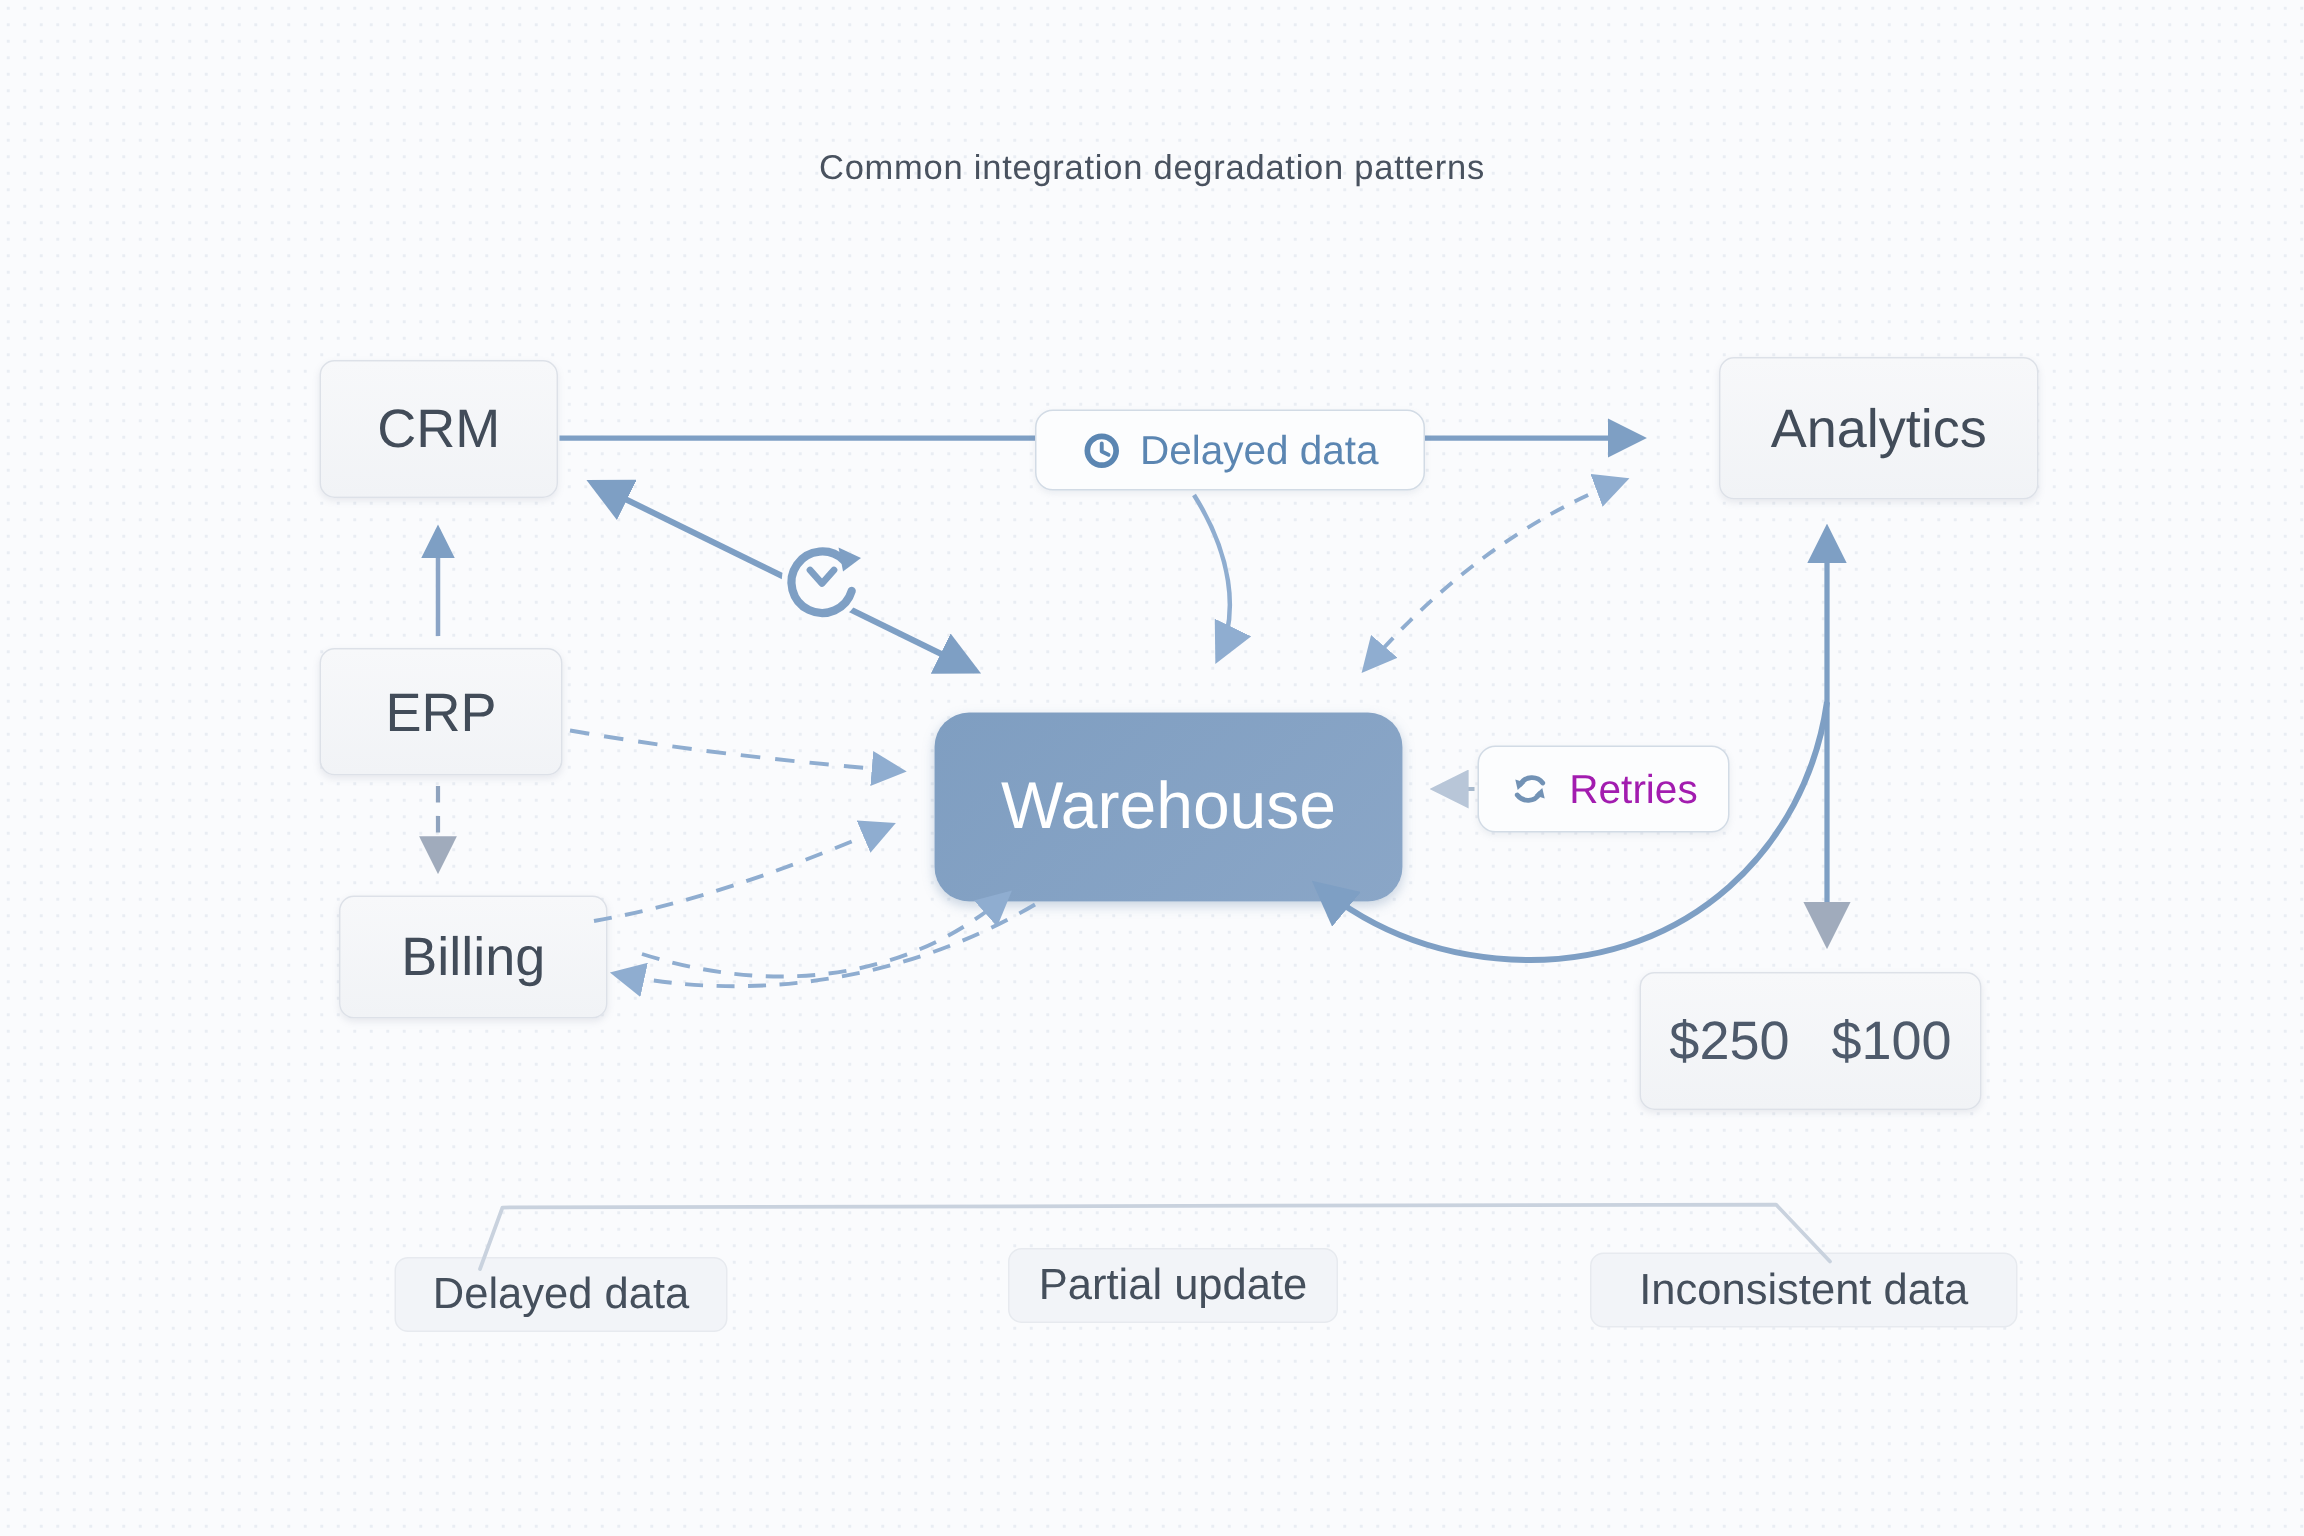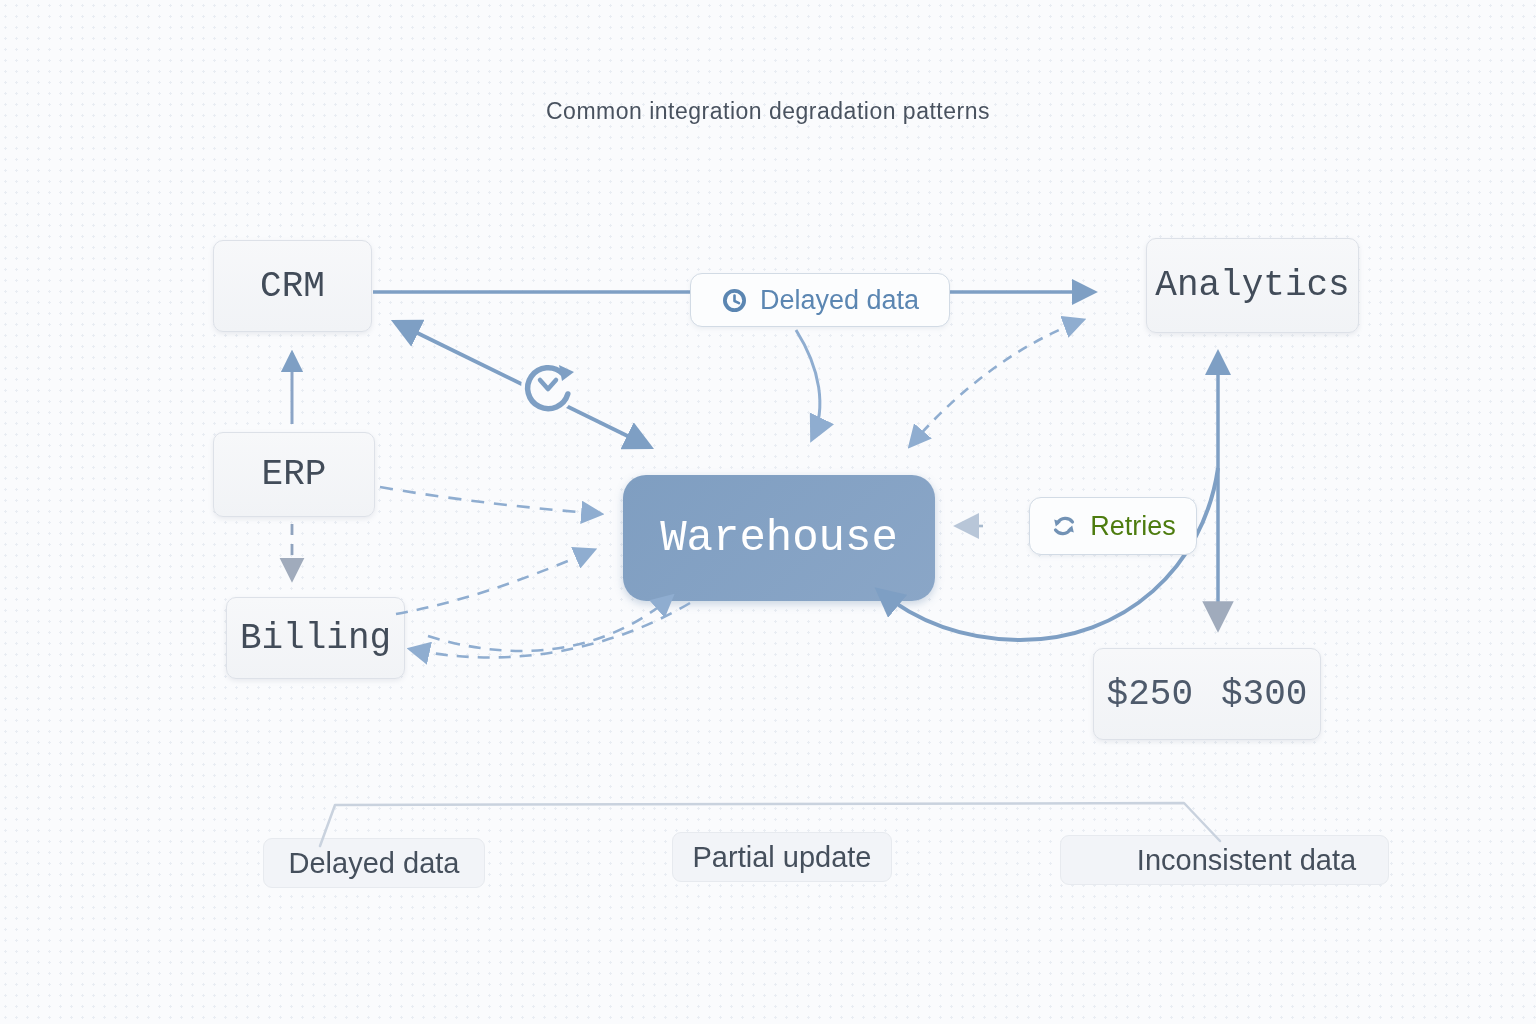--- a/index.html
+++ b/index.html
@@ -12,49 +12,49 @@
   }
   .title{
     position:absolute;left:0;right:0;top:98px;text-align:center;
     font-size:23px;font-weight:500;color:#49525f;letter-spacing:.5px;z-index:1;
   }
   .node{
     position:absolute;display:flex;align-items:center;justify-content:center;
     background:linear-gradient(180deg,#f7f8fa,#f1f3f6);
     border:1.5px solid #dde1e8;border-radius:10px;
     box-shadow:0 2px 5px rgba(120,130,150,.14);
-    color:#424c59;font-size:36px;z-index:1;font-family:Liberation Mono, monospace;
+    color:#424c59;font-size:36px;z-index:1;
   }
   .node.crm{left:213px;top:240px;width:157px;height:90px;}
   .node.erp{left:213px;top:432px;width:160px;height:83px;}
   .node.billing{left:226px;top:597px;width:177px;height:80px;}
   .node.analytics{left:1110px;top:238px;width:211px;height:93px;margin-left:36px;}
   .node.amounts{left:1093px;top:648px;width:226px;height:90px;gap:28px;font-size:36px;color:#4e5a6b;}
   .node.warehouse{
     left:623px;top:475px;width:312px;height:126px;
     background:linear-gradient(135deg,#7f9ec1,#8aa6c7);
     border:none;border-radius:23px;color:#ffffff;font-size:44px;
     box-shadow:0 3px 8px rgba(110,140,175,.35);
   }
   .badge{
     position:absolute;display:flex;align-items:center;justify-content:center;gap:12px;
     background:#fcfdfe;border:1.5px solid #d2dbe5;border-radius:12px;
     box-shadow:0 2px 4px rgba(130,145,165,.12);
     color:#5b86b2;font-size:27px;z-index:3;
   }
   .badge.delayed{left:690px;top:273px;width:258px;height:52px;}
-  .badge.retries{left:985px;top:497px;width:166px;height:56px;color:#4d7c0f;margin-left:44px;}
+  .badge.retries{left:985px;top:497px;width:166px;height:56px;color:#a21caf;}
   .legend-pill{
     position:absolute;display:flex;align-items:center;justify-content:center;
     background:#f2f4f8;border-radius:9px;border:1px solid #e7eaef;
     color:#454f5c;font-size:29px;z-index:1;
   }
   .legend-pill.l1{left:263px;top:838px;width:220px;height:48px;}
   .legend-pill.l2{left:672px;top:832px;width:218px;height:48px;justify-content:center;}
-  .legend-pill.l3{left:1060px;top:835px;width:283px;height:48px;padding-left:44px;}
+  .legend-pill.l3{left:1060px;top:835px;width:283px;height:48px;}
   svg.wires{position:absolute;left:0;top:0;z-index:2;pointer-events:none;}
   .icon{display:inline-flex;}
 </style>
 </head>
 <body>
 
 <div class="title">Common integration degradation patterns</div>
 
 <div class="node crm">
   <span>CRM</span>
@@ -66,21 +66,21 @@
   <span>Billing</span>
 </div>
 <div class="node warehouse">
   <span>Warehouse</span>
 </div>
 <div class="node analytics">
   <span>Analytics</span>
 </div>
 <div class="node amounts">
   <span>$250</span>
-  <span>$300</span>
+  <span>$100</span>
 </div>
 
 <svg class="wires" width="1536" height="1024" viewBox="0 0 1536 1024">
   <defs>
     <marker id="ah-blue" viewBox="0 0 10 10" refX="8.5" refY="5" markerWidth="7.5" markerHeight="7.5" orient="auto-start-reverse">
       <path d="M0 0 L10 5 L0 10 z" fill="#7e9fc4"></path>
     </marker>
     <marker id="ah-dash" viewBox="0 0 10 10" refX="8.5" refY="5" markerWidth="9" markerHeight="9" orient="auto-start-reverse">
       <path d="M0 0 L10 5 L0 10 z" fill="#8fadd0"></path>
     </marker>

